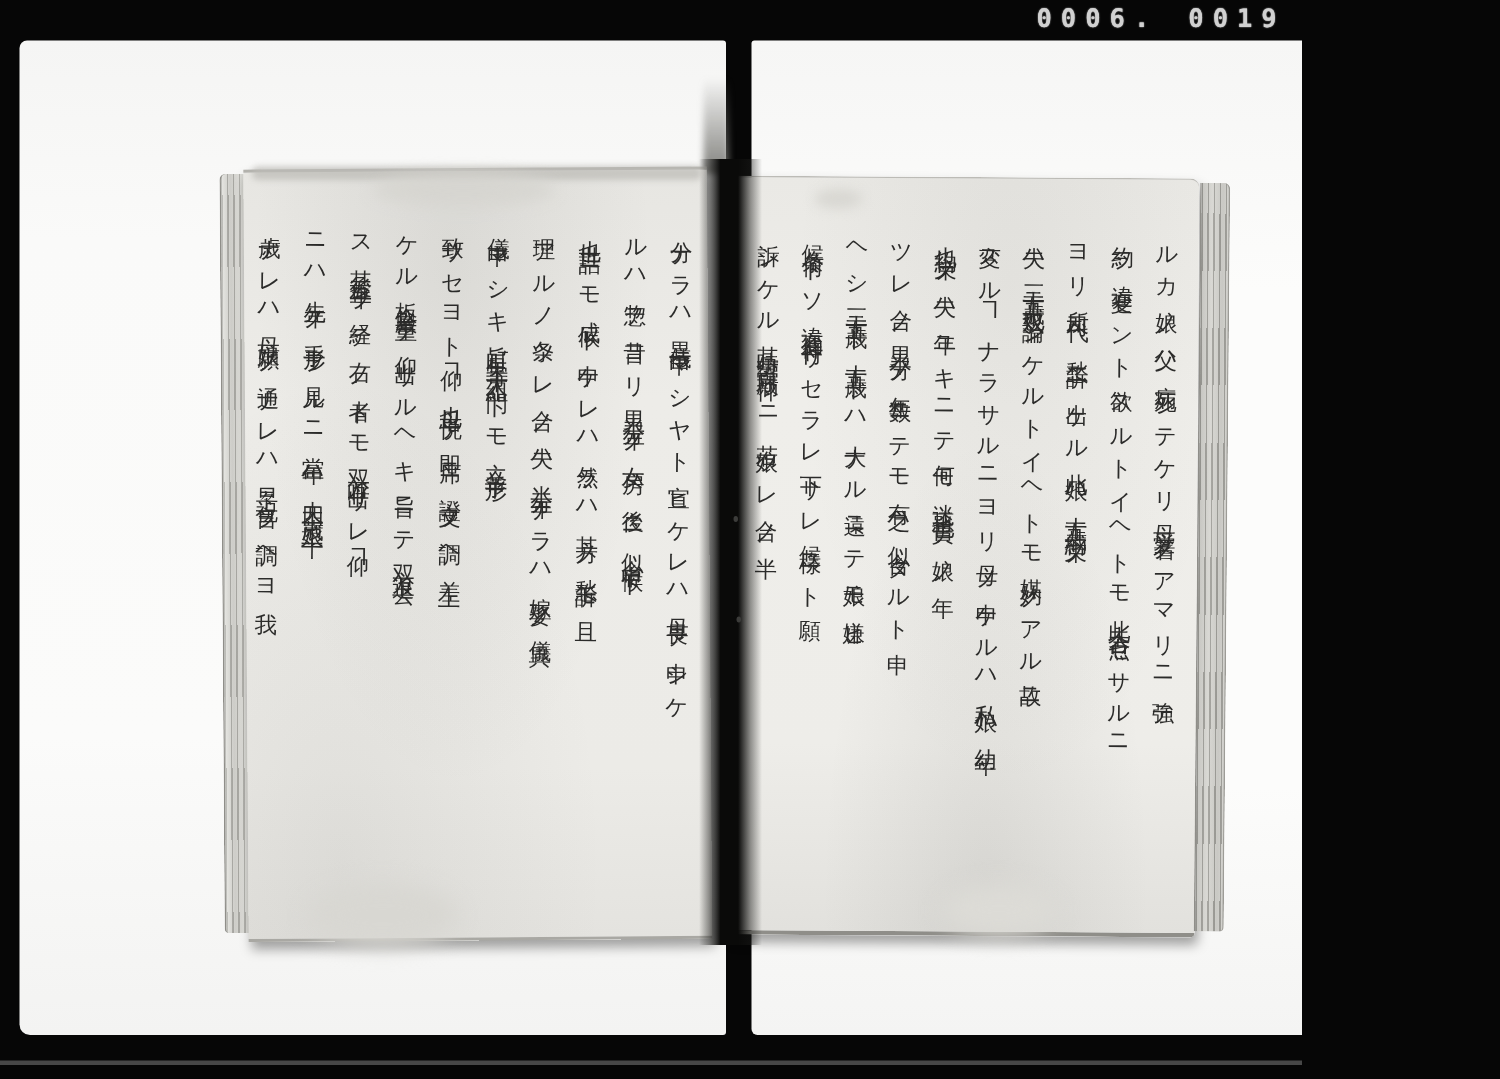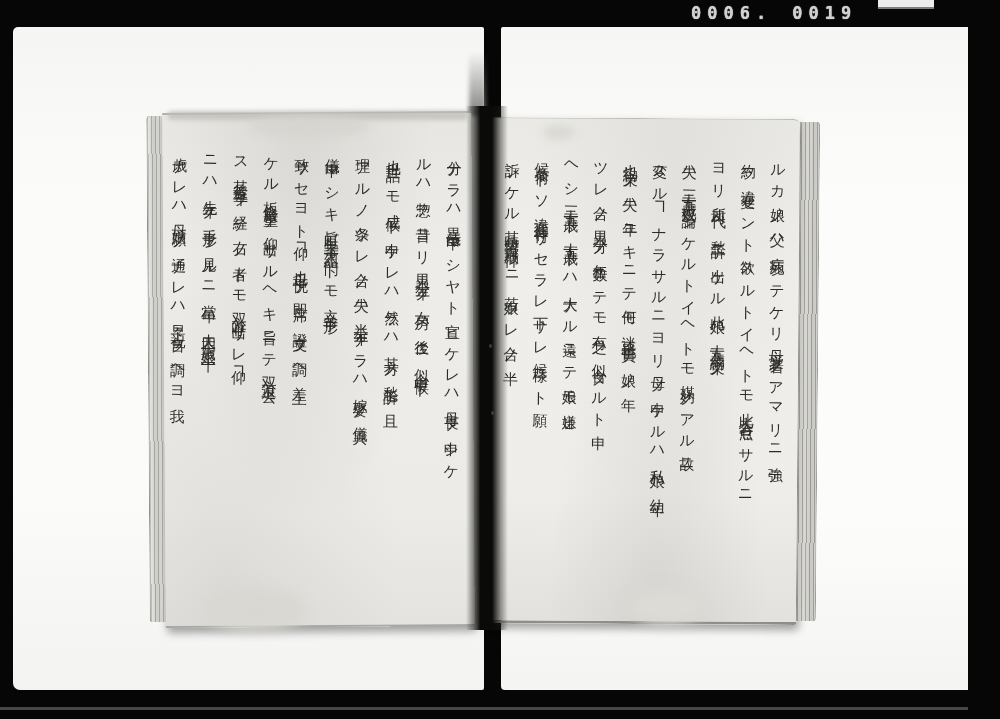--- a/index.html
+++ b/index.html
@@ -1,18 +1,18 @@
 <!DOCTYPE html>
 <html><head>
 <meta charset="utf-8">
 <style>
   html, body { margin: 0; padding: 0; background: #060606; }
   .film {
     position: relative;
-    width: 968px; height: 719px;
+    width: 868px; height: 719px;
     background: #060606;
     overflow: hidden;
     font-family: "DejaVu Sans", sans-serif;
   }
   
   .edge-mark {
     position: absolute; left: 878px; top: 0; width: 56px; height: 7px;
     background: #ececec; border-bottom: 2px solid #7d7d7d;
   }
   

